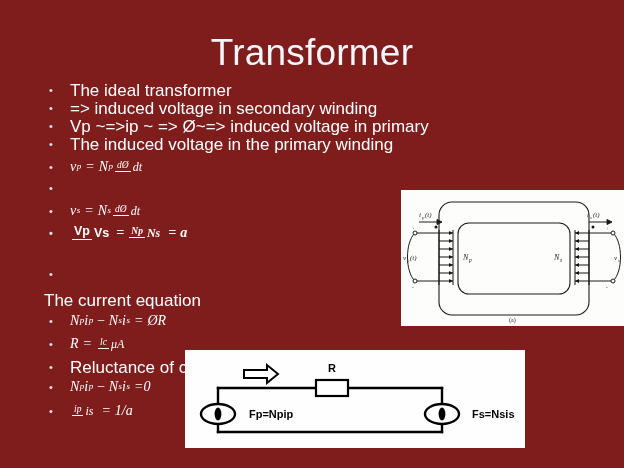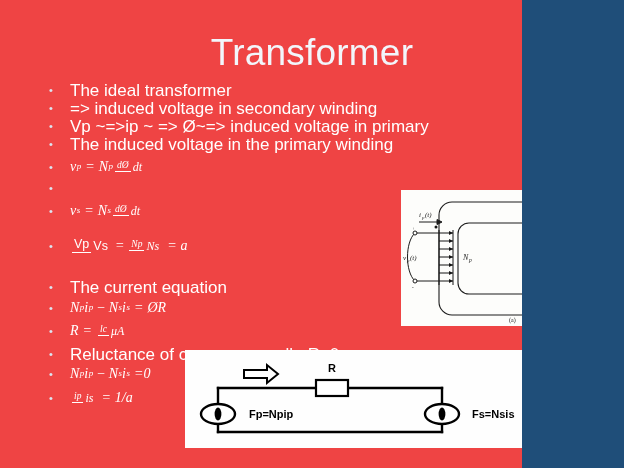--- a/index.html
+++ b/index.html
@@ -8,23 +8,23 @@
   }
   body {
     width: 624px;
     height: 468px;
     overflow: hidden;
     background: #1f4e79;
     font-family: "Liberation Sans", sans-serif;
   }
   .slide {
     position: relative;
-    width: 522px;
+    width: 624px;
     height: 468px;
-    background: #ef4444;
+    background: #7f1d1d;
     overflow: hidden;
   }
   .slide-title {
     position: absolute;
     left: 0;
     top: 31px;
     width: 624px;
     text-align: center;
     color: #f2f6fb;
     font-size: 37px;
@@ -188,38 +188,38 @@
         <span class="eqsp">=</span>
         <span>N</span>
           <span class="sub">s</span>
         <span class="frac">
           <span class="num">dØ</span>
           <span class="den">dt</span>
         </span>
       </span>
     </div>
 
-    <div class="bullet-row row-eq" style="margin-top:18px;">
+    <div class="bullet-row row-eq" style="margin-top:5px;font-weight:bold;">
       <span class="bullet-dot"></span>
       <span class="math">
         <span class="frac frac-sans">
           <span class="num">Vp</span>
           <span class="den">Vs</span>
         </span>
         <span class="opsp">=</span>
         <span class="frac">
           <span class="num">Np</span>
           <span class="den">Ns</span>
         </span>
         <span class="eqsp">=</span>
         <span>a</span>
       </span>
     </div>
 
-    <div class="bullet-row row-tight" style="margin-top:24px;">
+    <div class="bullet-row row-tight" style="margin-top:24px;flex-direction:column;">
       <span class="bullet-dot"></span>
       <span class="bullet-text">The current equation</span>
     </div>
 
     <div class="bullet-row row-eq" style="margin-top:4px;">
       <span class="bullet-dot"></span>
       <span class="math">
         <span>N</span>
           <span class="sub">p</span>
           <span>i</span>

